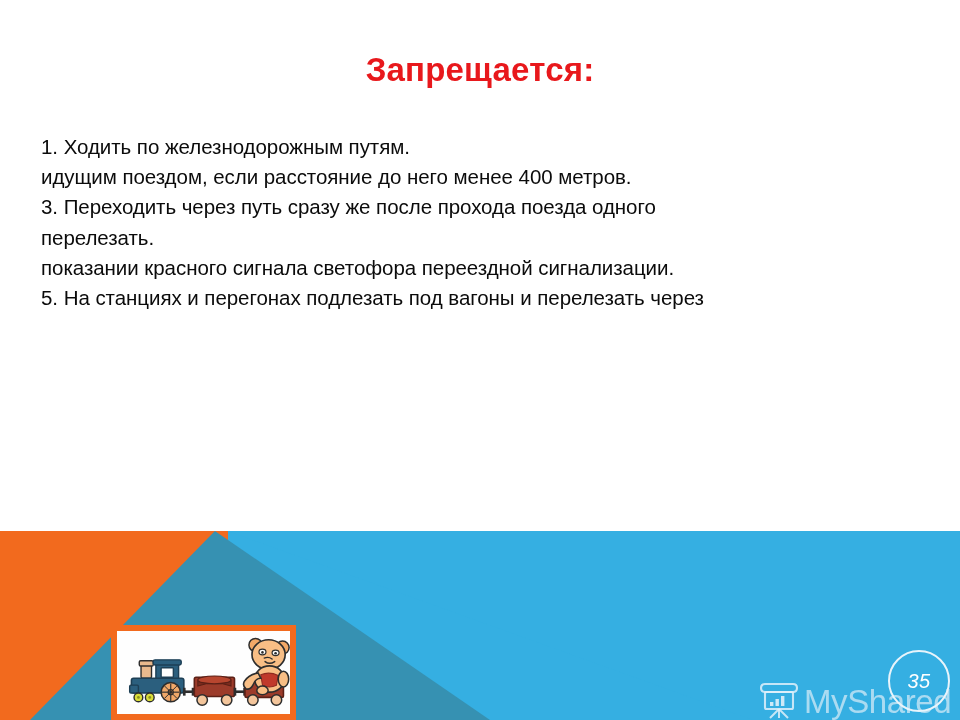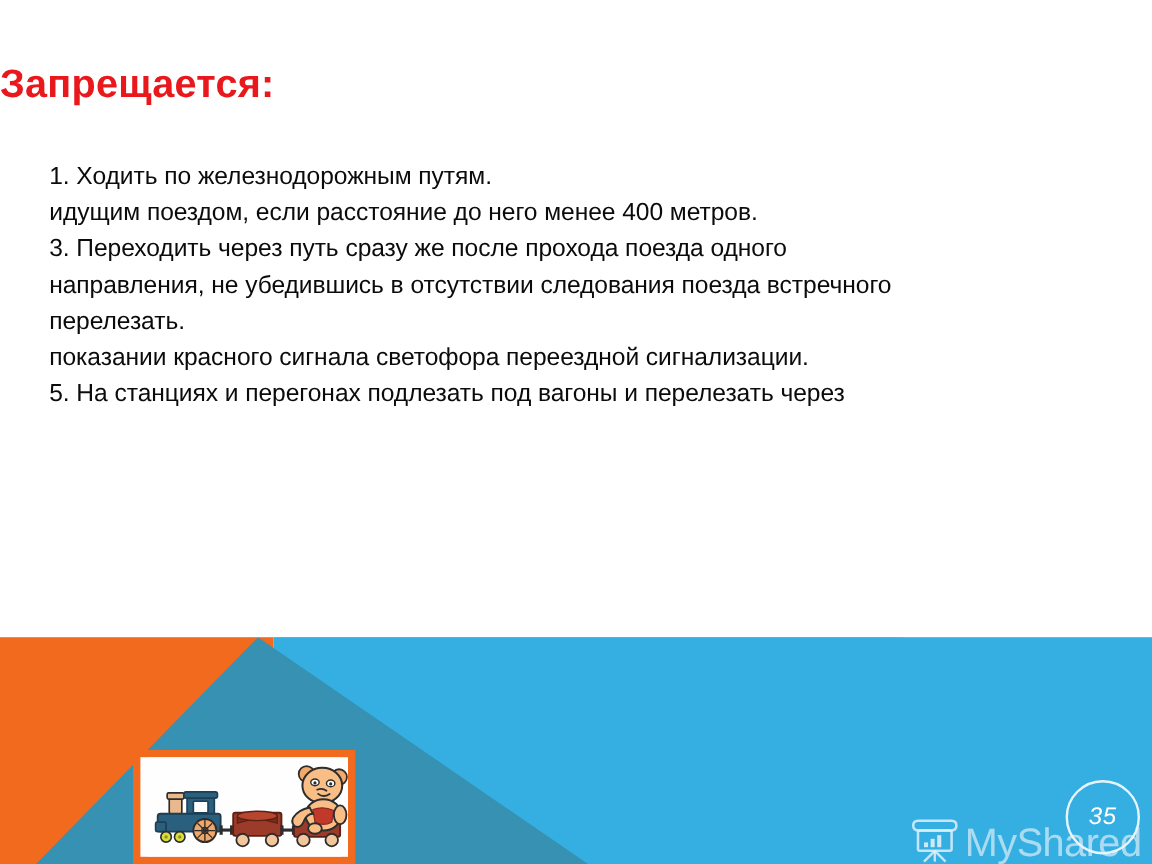--- a/index.html
+++ b/index.html
@@ -16,21 +16,21 @@
     overflow: hidden;
     font-family: "Liberation Sans", sans-serif;
   }
 
   
   #slide-title {
     position: absolute;
     left: 0;
     top: 50px;
     width: 960px;
-    text-align: left;
+    text-align: center;
     font-size: 33px;
     font-weight: bold;
     color: #E8181C;
     letter-spacing: 0.2px;
     line-height: 40px;
     white-space: nowrap;
   }
 
   
   #body-text {
@@ -172,21 +172,20 @@
 <body>
 
 <div id="slide">
 
   <div id="slide-title">Запрещается:</div>
 
   <div id="body-text">
     <span class="rule-line">1. Ходить по железнодорожным путям.</span>
     <span class="rule-line">идущим поездом, если расстояние до него менее 400 метров.</span>
     <span class="rule-line">3. Переходить через путь сразу же после прохода поезда одного</span>
-    <span class="rule-line">направления, не убедившись в отсутствии следования поезда встречного</span>
     <span class="rule-line">перелезать.</span>
     <span class="rule-line">показании красного сигнала светофора переездной сигнализации.</span>
     <span class="rule-line">5. На станциях и перегонах подлезать под вагоны и перелезать через</span>
   </div>
 
   <div id="bottom-band">
     <div class="band-orange"></div>
     <div class="band-blue"></div>
     <div class="band-blue-tri"></div>
     <div class="band-teal-tri"></div>

